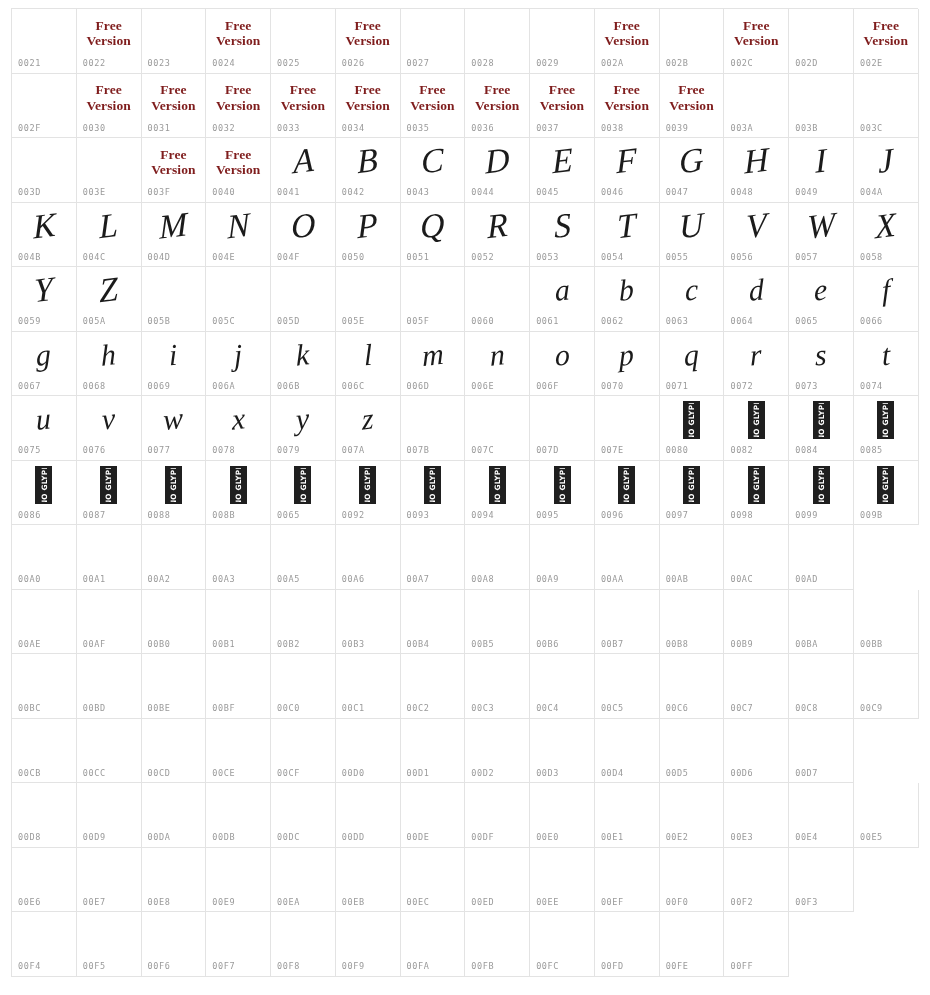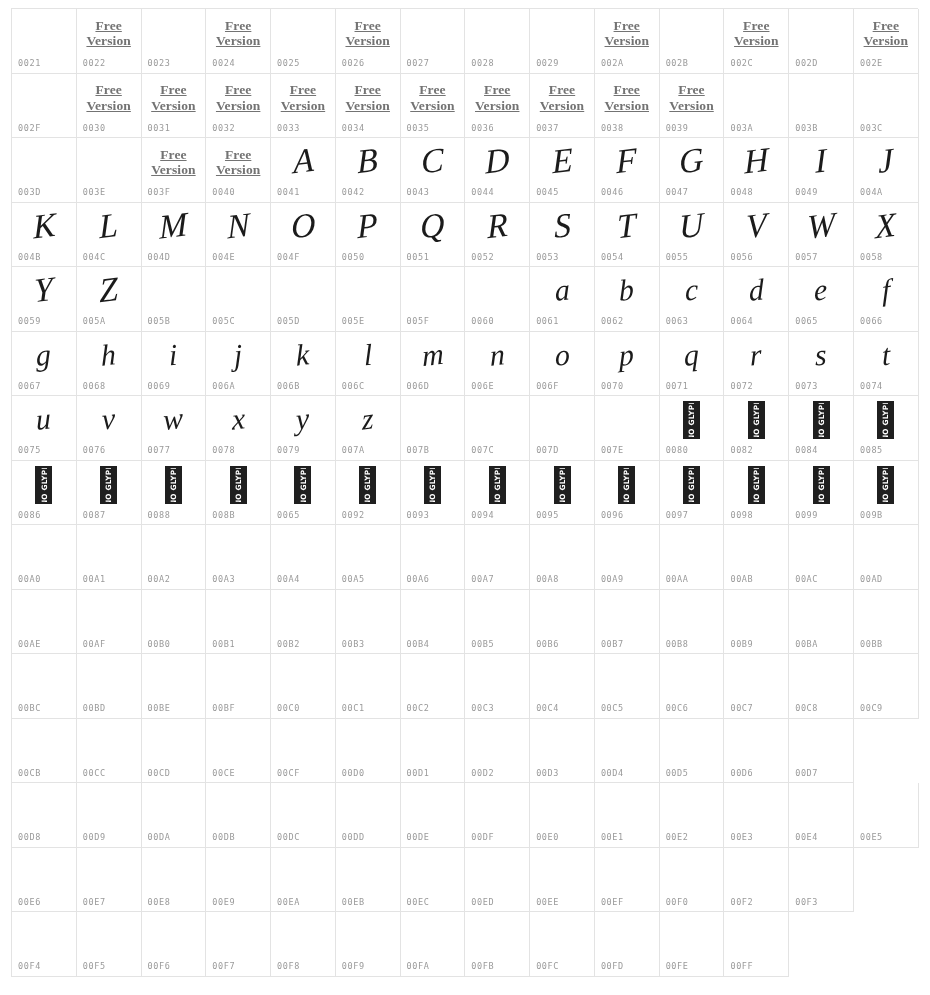--- a/index.html
+++ b/index.html
@@ -57,24 +57,23 @@
     display: flex;
     align-items: center;
     justify-content: center;
   }
   
   .freever {
     font-family: "Liberation Serif", "DejaVu Serif", serif;
     font-weight: bold;
     font-size: 13.5px;
     line-height: 15.5px;
-    color: #737373;
+    color: #7f1d1d;
     text-align: center;
     letter-spacing: 0.1px;
-    text-decoration: underline;
   }
   
   .script {
     font-family: "Liberation Serif", "DejaVu Serif", serif;
     font-style: italic;
     font-size: 34px;
     line-height: 1;
     color: #1b1b1b;
     transform: rotate(-7deg) skewX(-5deg);
     display: inline-block;
@@ -853,24 +852,20 @@
       <div class="cell">
         <div class="glyphbox"></div>
         <div class="code">00A2</div>
       </div>
       <div class="cell">
         <div class="glyphbox"></div>
         <div class="code">00A3</div>
       </div>
       <div class="cell">
         <div class="glyphbox"></div>
-        <div class="code">00A4</div>
-      </div>
-      <div class="cell">
-        <div class="glyphbox"></div>
         <div class="code">00A5</div>
       </div>
       <div class="cell">
         <div class="glyphbox"></div>
         <div class="code">00A6</div>
       </div>
       <div class="cell">
         <div class="glyphbox"></div>
         <div class="code">00A7</div>
       </div>

